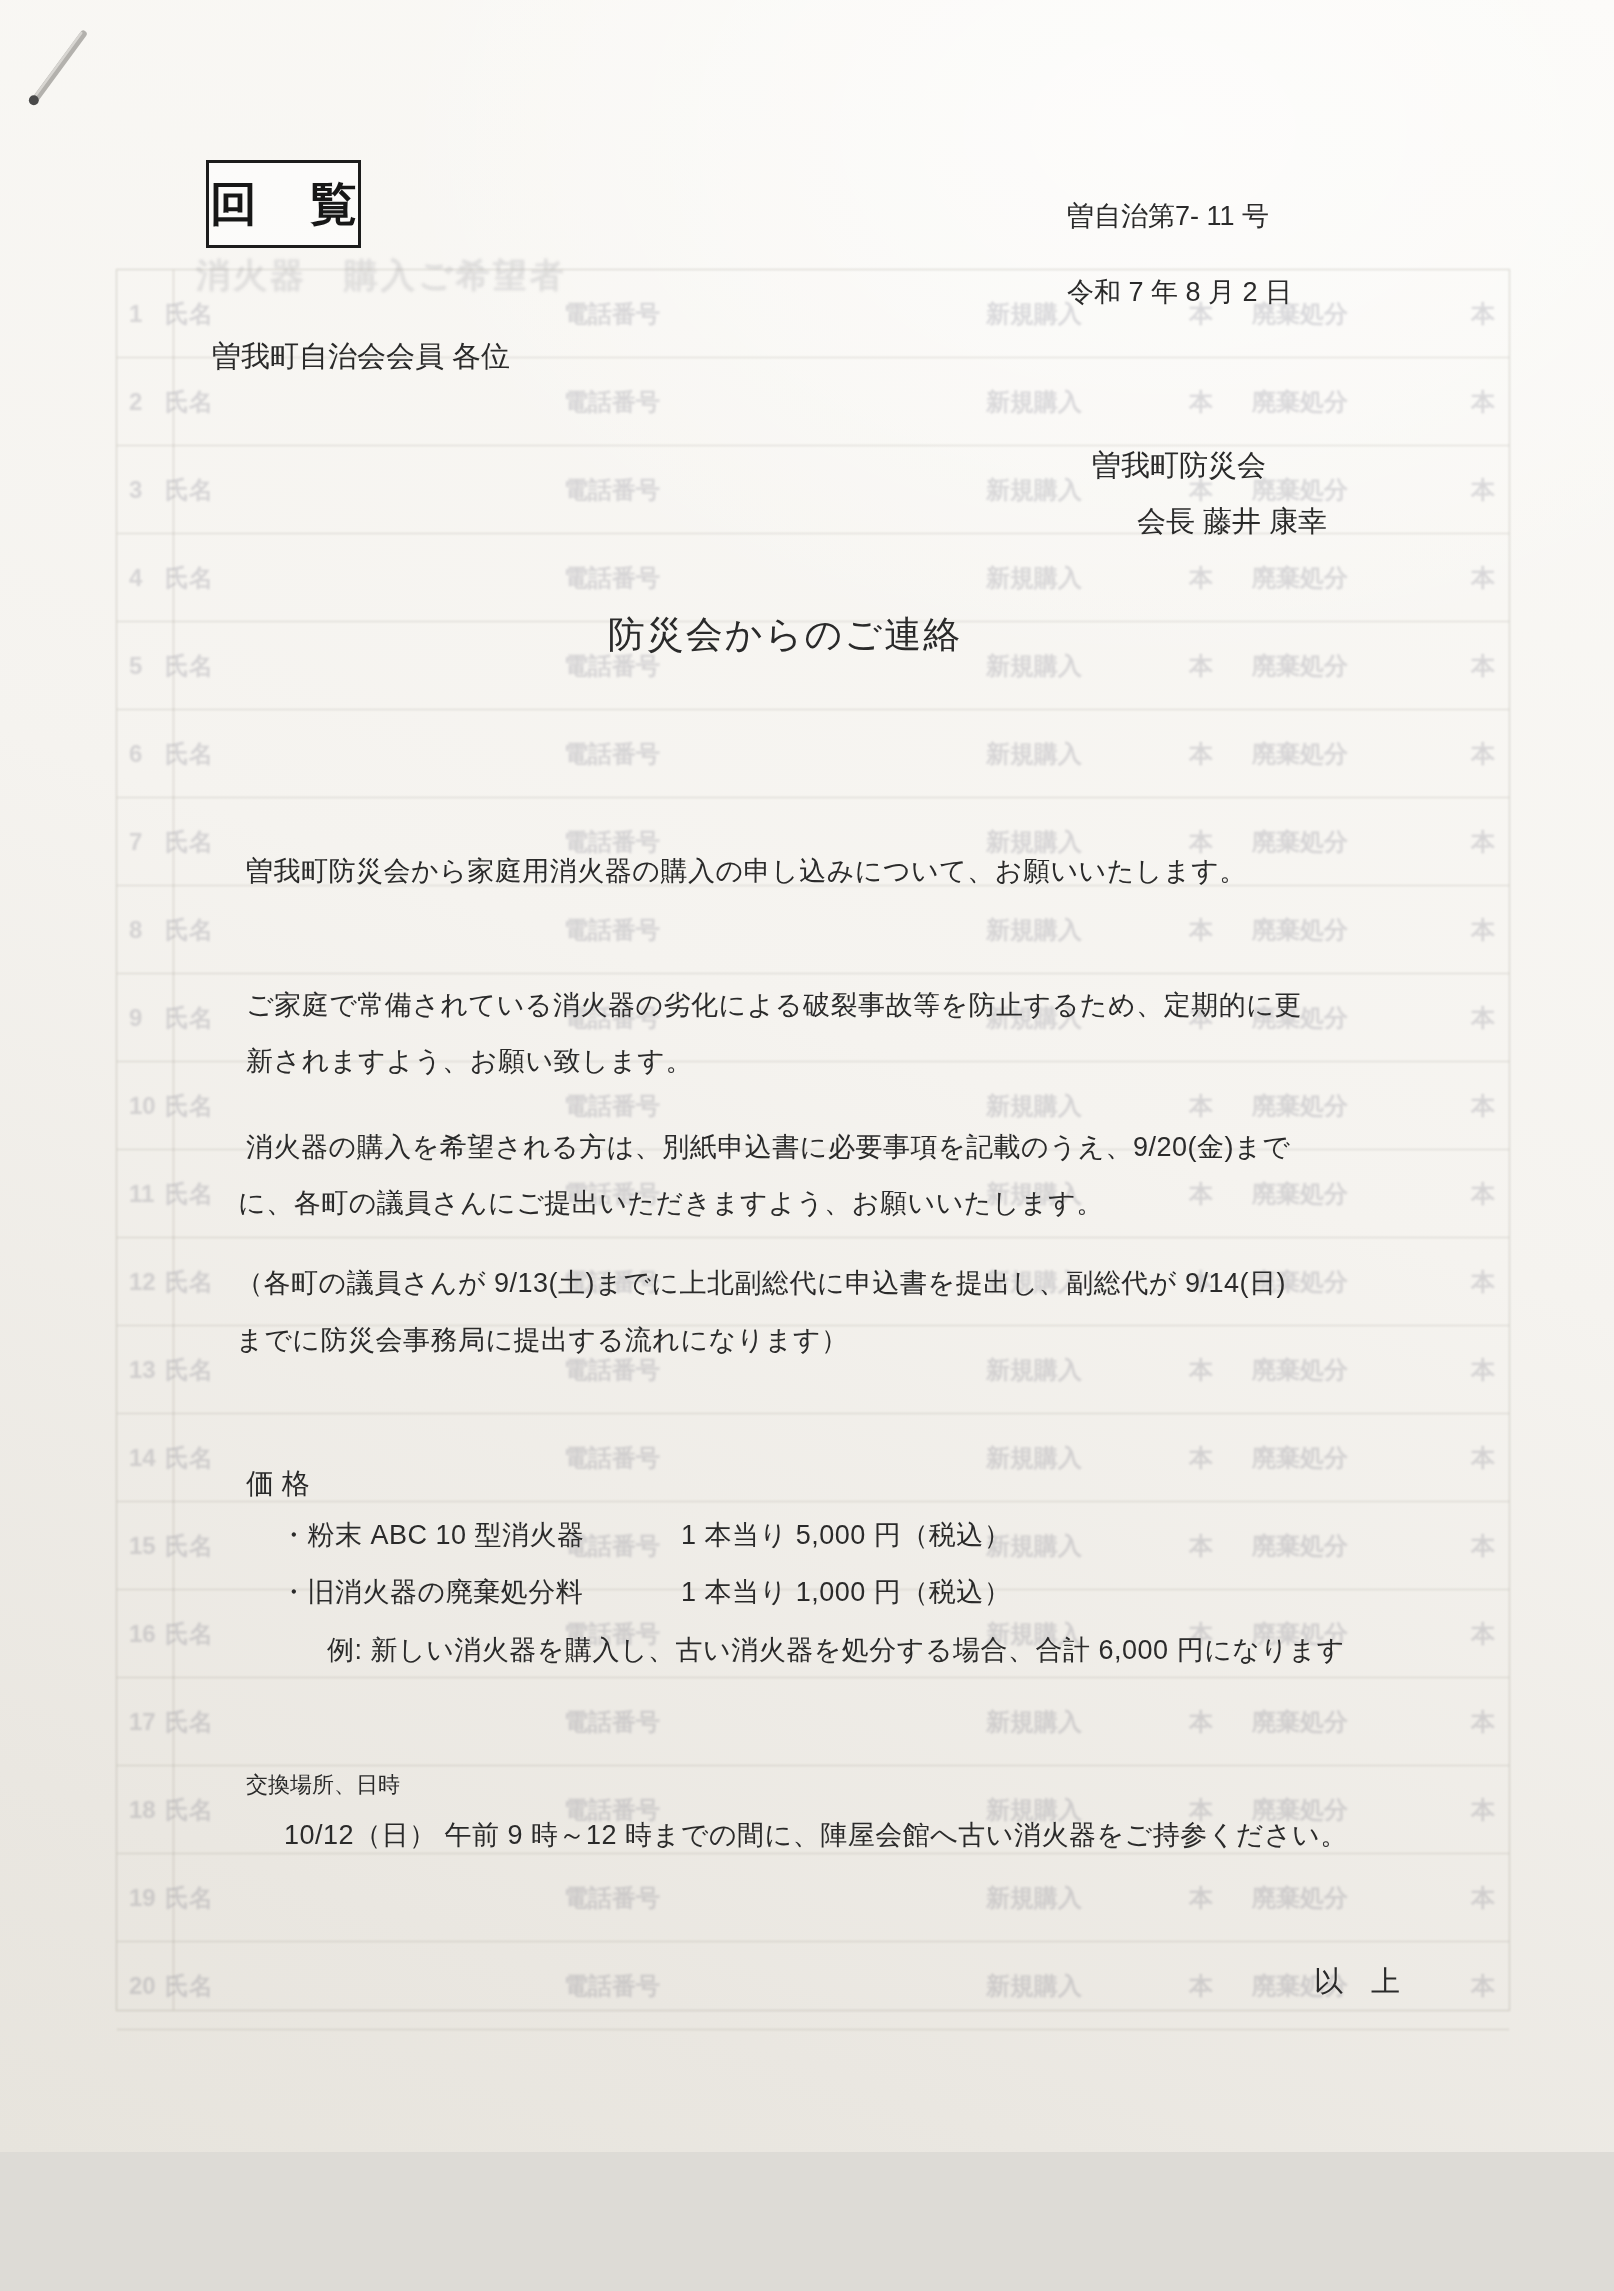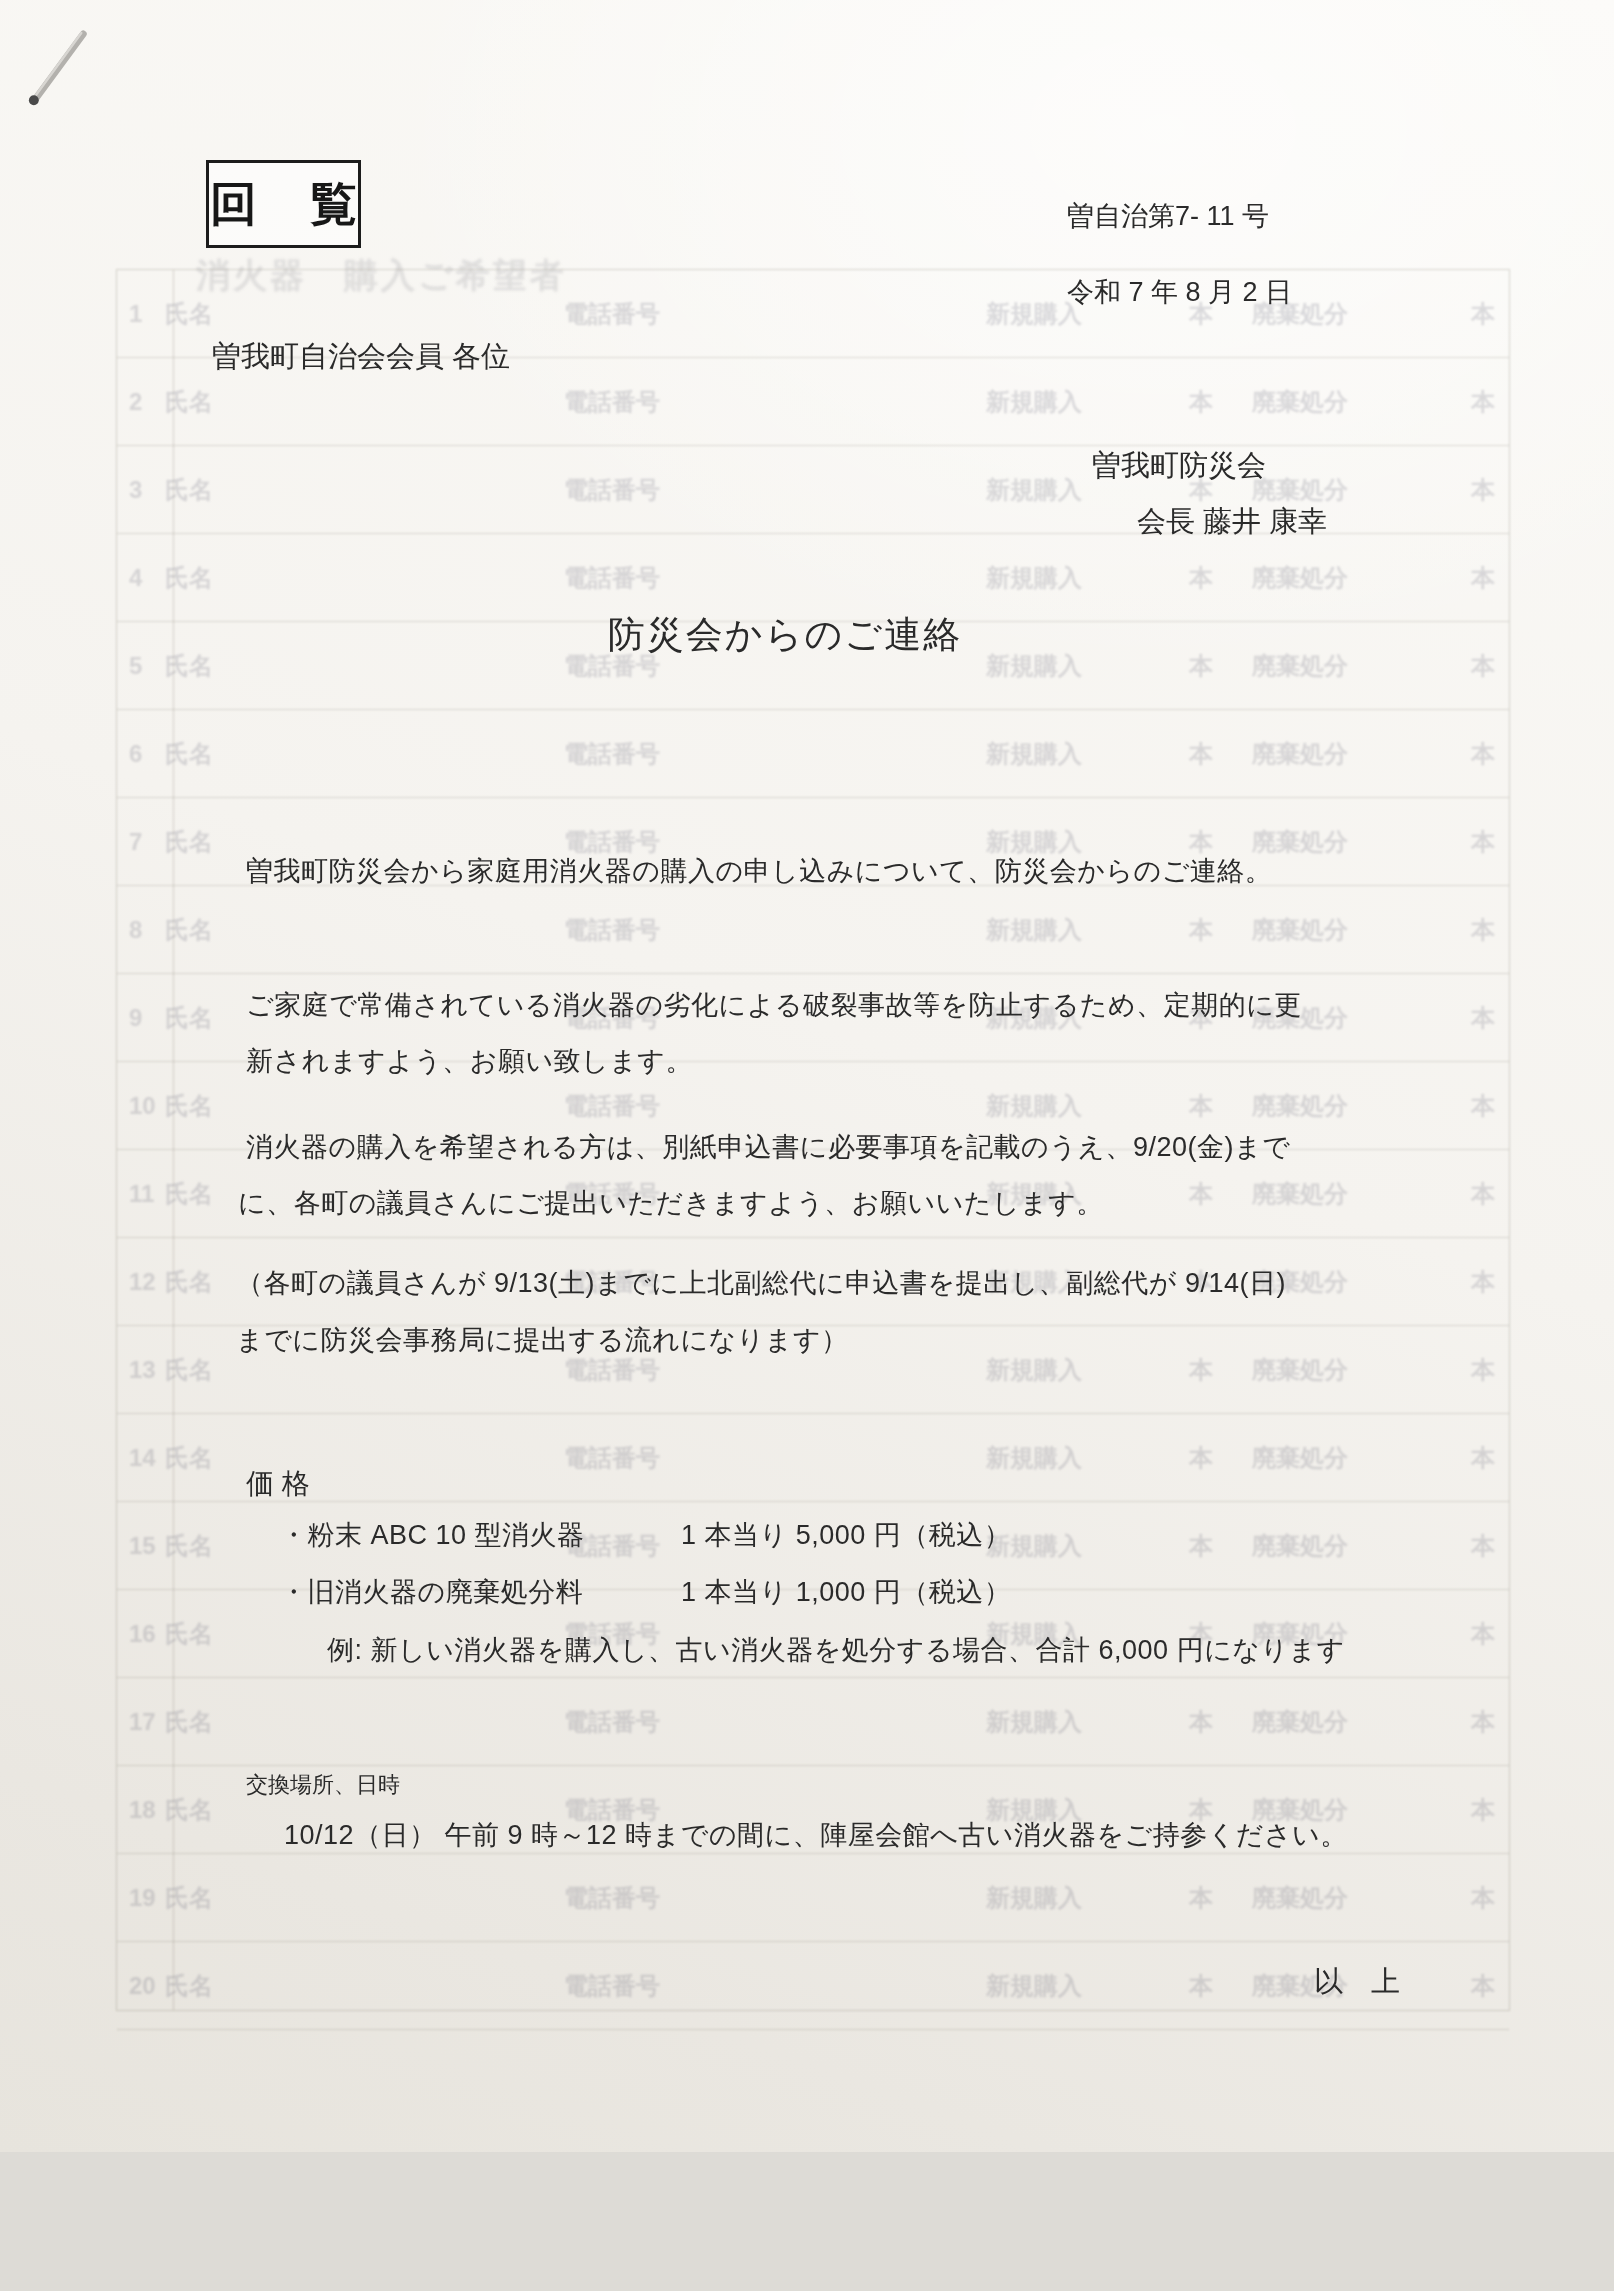--- a/index.html
+++ b/index.html
@@ -288,21 +288,21 @@
     <span>回 覧</span>
   </div>
 
   <div class="abs doc-number">曽自治第7- 11 号</div>
   <div class="abs doc-date">令和 7 年 8 月 2 日</div>
   <div class="abs addressee">曽我町自治会会員 各位</div>
   <div class="abs sender-org">曽我町防災会</div>
   <div class="abs sender-person">会長 藤井 康幸</div>
   <div class="abs doc-title">防災会からのご連絡</div>
 
-  <div class="abs bodyline l-p1b">曽我町防災会から家庭用消火器の購入の申し込みについて、防災会からのご連絡。</div>
+  <div class="abs bodyline l-p1b">曽我町防災会から家庭用消火器の購入の申し込みについて、お願いいたします。</div>
 
   <div class="abs bodyline l-p2a">ご家庭で常備されている消火器の劣化による破裂事故等を防止するため、定期的に更</div>
   <div class="abs bodyline l-p2b">新されますよう、お願い致します。</div>
 
   <div class="abs bodyline l-p3a">消火器の購入を希望される方は、別紙申込書に必要事項を記載のうえ、9/20(金)まで</div>
   <div class="abs bodyline l-p3b">に、各町の議員さんにご提出いただきますよう、お願いいたします。</div>
 
   <div class="abs bodyline l-p4a">（各町の議員さんが 9/13(土)までに上北副総代に申込書を提出し、副総代が 9/14(日)</div>
   <div class="abs bodyline l-p4b">までに防災会事務局に提出する流れになります）</div>
 

